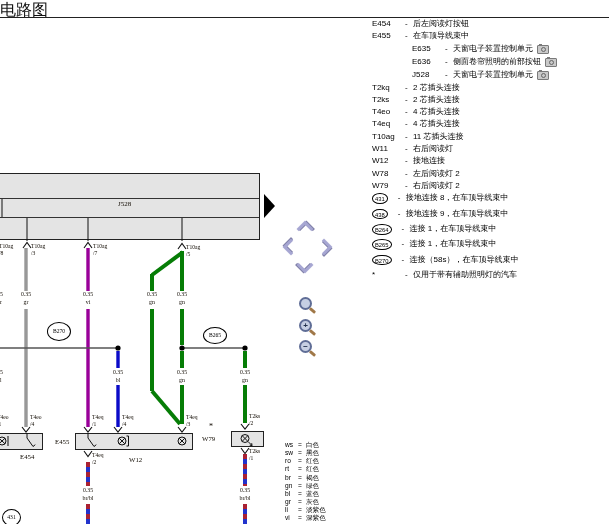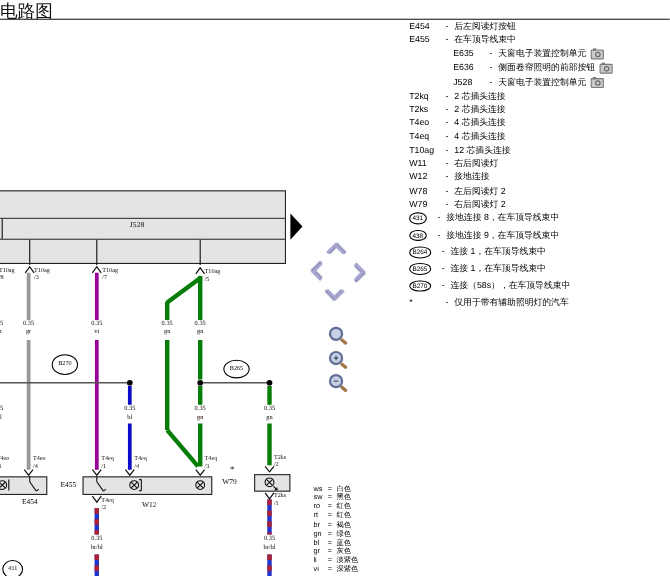--- a/index.html
+++ b/index.html
@@ -339,21 +339,21 @@
       </div>
         <div class="lg-row">
         <span class="lg-code">T4eq</span>
         <span class="lg-dash">-</span>
         <span class="lg-desc">4 芯插头连接</span>
 
       </div>
         <div class="lg-row">
         <span class="lg-code">T10ag</span>
         <span class="lg-dash">-</span>
-        <span class="lg-desc">12 芯插头连接</span>
+        <span class="lg-desc">11 芯插头连接</span>
 
       </div>
         <div class="lg-row">
         <span class="lg-code">W11</span>
         <span class="lg-dash">-</span>
         <span class="lg-desc">右后阅读灯</span>
 
       </div>
         <div class="lg-row">
         <span class="lg-code">W12</span>

